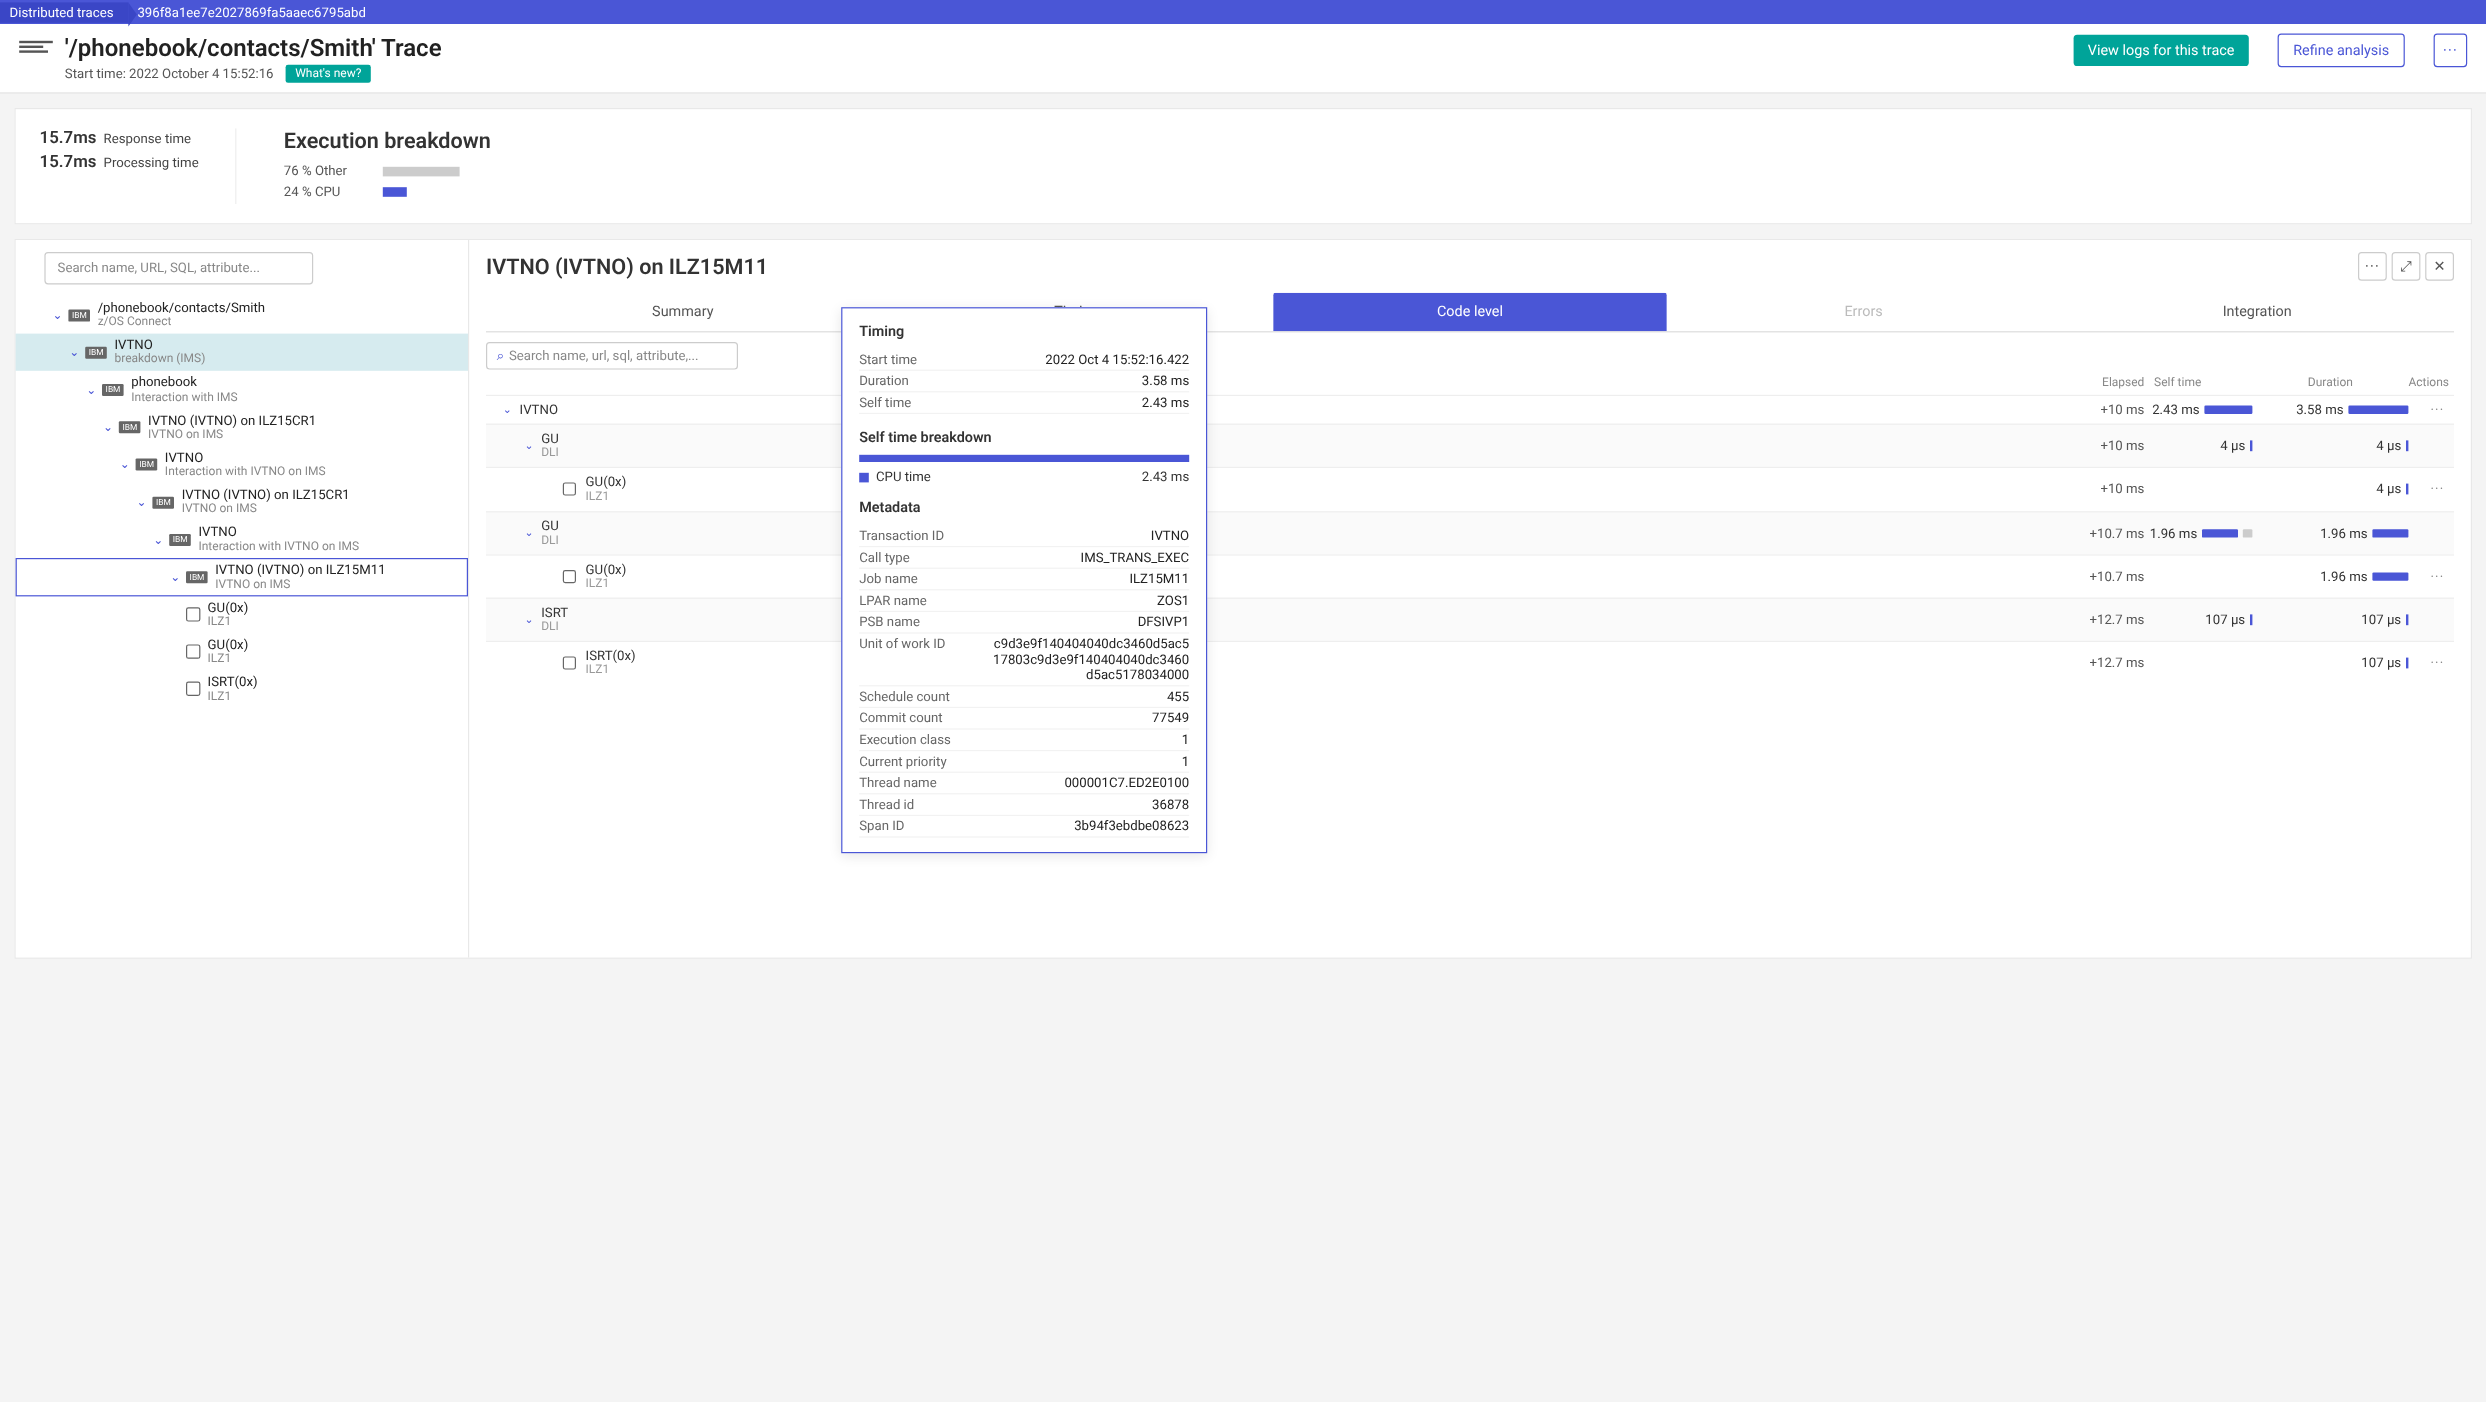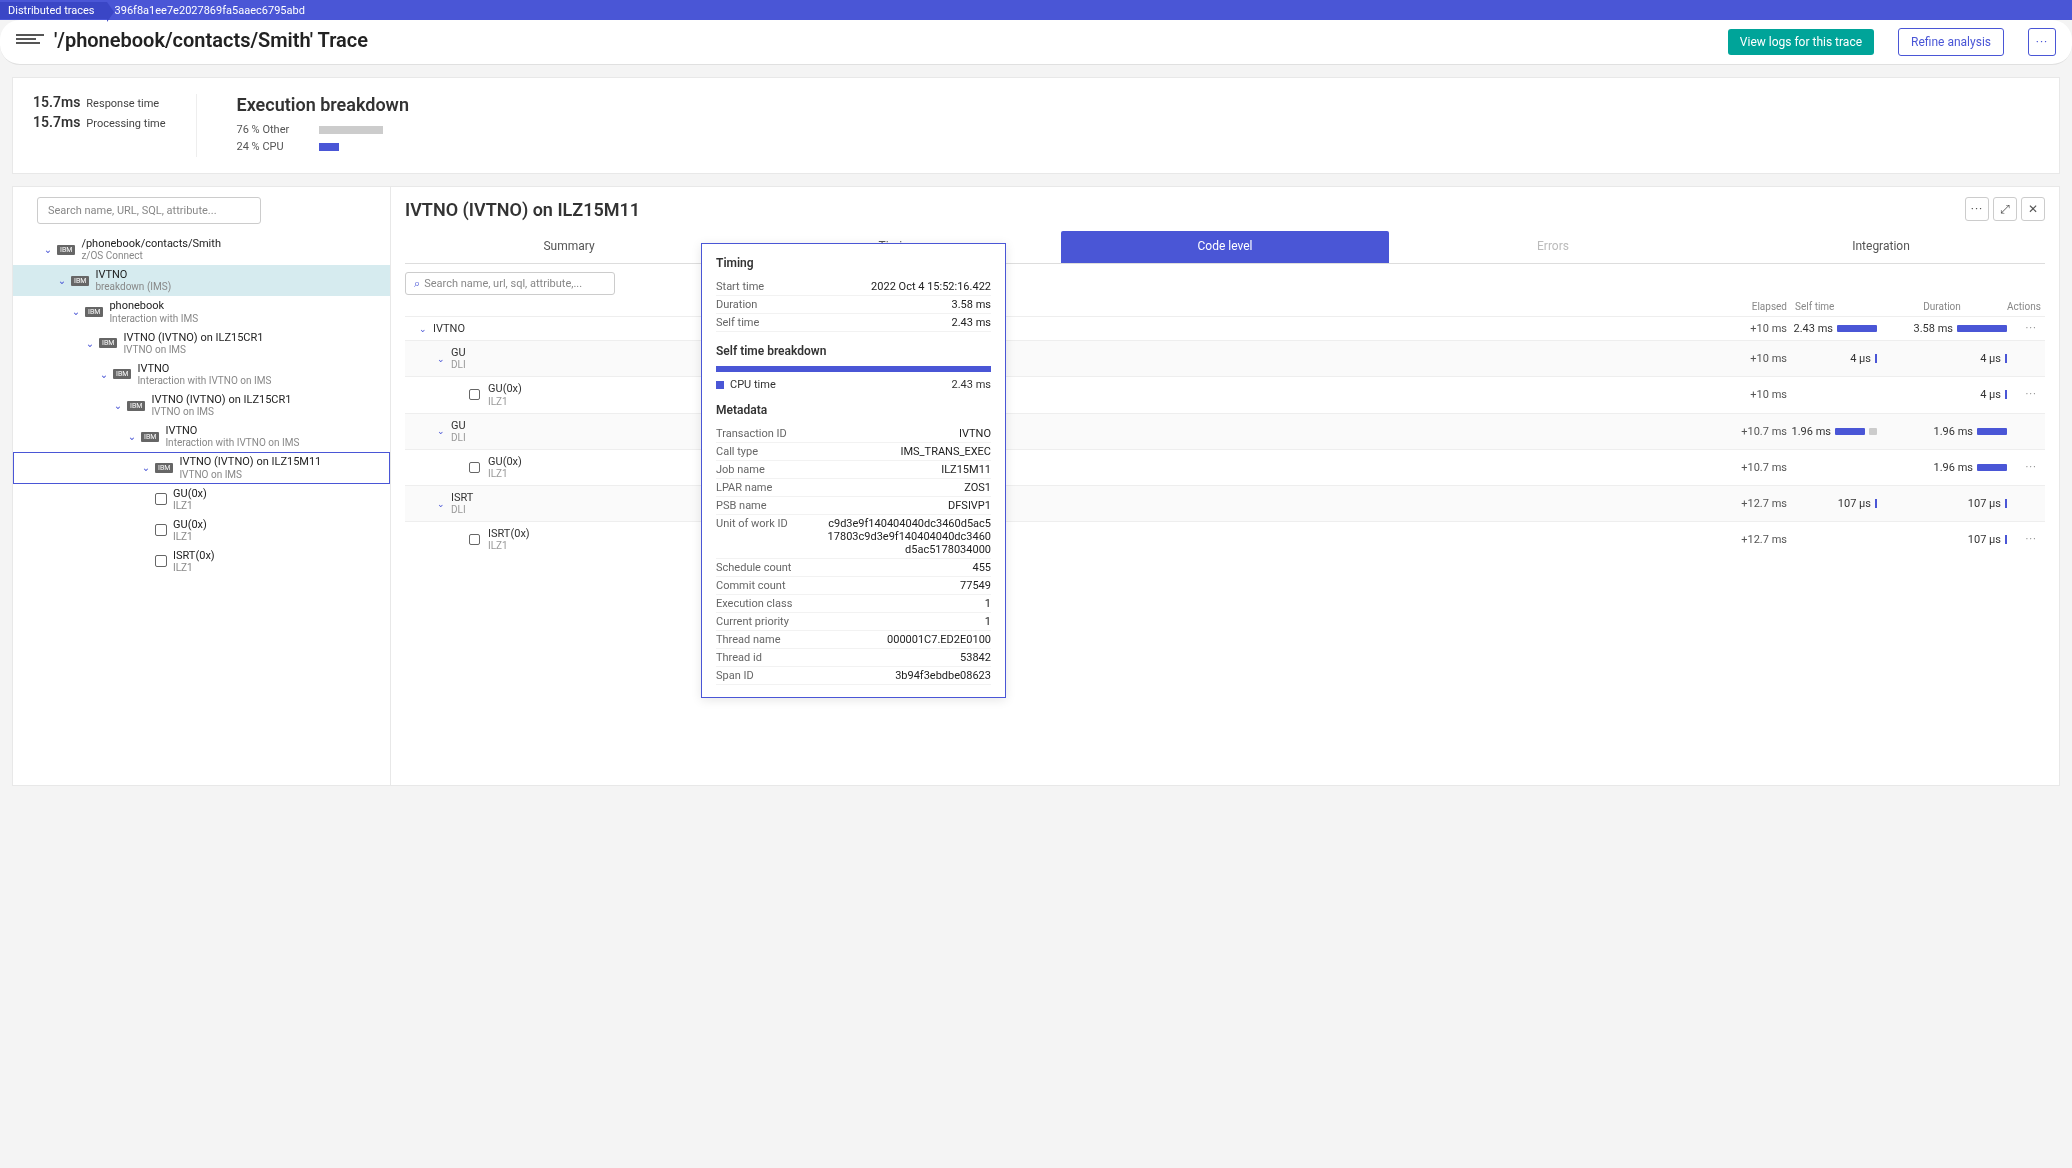--- a/index.html
+++ b/index.html
@@ -3,21 +3,21 @@
   <meta charset="utf-8">
   <style>
     * { box-sizing: border-box; margin: 0; padding: 0; font-family: -apple-system, BlinkMacSystemFont, "Segoe UI", Roboto, Helvetica, Arial, sans-serif; }
     body { background: #f4f4f4; font-size: 12px; color: #333; }
     
     .breadcrumb-bar { background: #4a56d6; color: white; display: flex; align-items: center; height: 20px; font-size: 11px; }
     .breadcrumb-item { padding: 2px 12px 2px 8px; position: relative; cursor: pointer; }
     .breadcrumb-item.first { background: #3a46c6; }
     .breadcrumb-item.first::after { content: ''; position: absolute; right: -7px; top: 0; border-left: 7px solid #3a46c6; border-top: 10px solid transparent; border-bottom: 10px solid transparent; z-index:1; }
     
-    .header { background: white; display: flex; align-items: flex-start; padding: 8px 16px; border-bottom: 1px solid #e0e0e0; border-radius: 20px; }
+    .header { background: white; display: flex; align-items: flex-start; padding: 8px 16px; border-bottom: 1px solid #e0e0e0; }
     .header-icon { width: 28px; height: 20px; margin-right: 10px; margin-top: 6px; display:flex; flex-direction:column; gap:2px;}
     .header-icon span{height:2px; background:#555; width:100%;}
     .header-icon span:nth-child(2){width:70%;}
     .header-icon span:nth-child(3){width:85%;}
     .header-main { flex: 1; }
     .header-title { font-size: 20px; font-weight: 600; color: #222; }
     .header-sub { font-size: 11px; color: #555; margin-top: 2px; display: flex; align-items: center; gap: 10px; }
     .whats-new { background: #00a499; color: white; padding: 2px 8px; border-radius: 2px; font-size: 10px; cursor: pointer; }
     .header-actions { display: flex; gap: 24px; align-items: center; }
     .btn { padding: 6px 12px; border-radius: 3px; font-size: 12px; cursor: pointer; border: none; }
@@ -105,20 +105,24 @@
 </div>
 
 <div class="header">
   <div class="header-icon">
       <span></span>
       <span></span>
       <span></span>
     </div>
   <div class="header-main">
     <div class="header-title">'/phonebook/contacts/Smith' Trace</div>
+    <div class="header-sub">
+      <span><span>Start time:</span> <span>2022 October 4 15:52:16</span></span>
+      <span class="whats-new">What's new?</span>
+    </div>
   </div>
   <div class="header-actions">
     <button class="btn btn-primary">View logs for this trace</button>
     <button class="btn btn-outline">Refine analysis</button>
     <button class="btn btn-outline btn-icon-only">
         <span class="dots">···</span>
       </button>
   </div>
 </div>
 
@@ -483,21 +487,21 @@
           <div class="popup-row">
             <span class="k">Current priority</span>
             <span class="v">1</span>
           </div>
           <div class="popup-row">
             <span class="k">Thread name</span>
             <span class="v">000001C7.ED2E0100</span>
           </div>
           <div class="popup-row">
             <span class="k">Thread id</span>
-            <span class="v">53842</span>
+            <span class="v">36878</span>
           </div>
           <div class="popup-row">
             <span class="k">Span ID</span>
             <span class="v">3b94f3ebdbe08623</span>
           </div>
         </div>
     </div>
   </div>
 </div>
 

